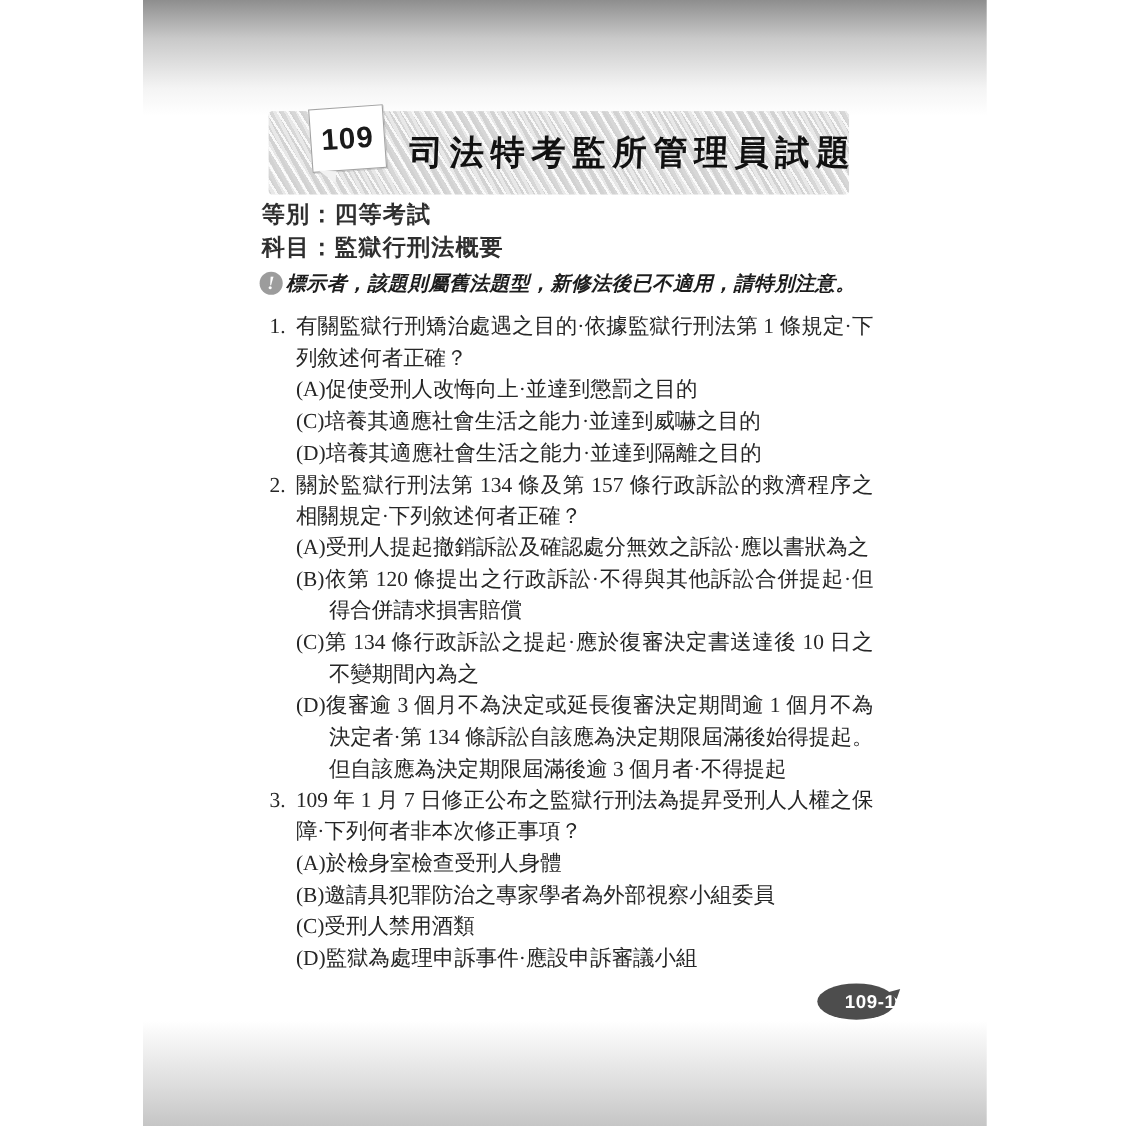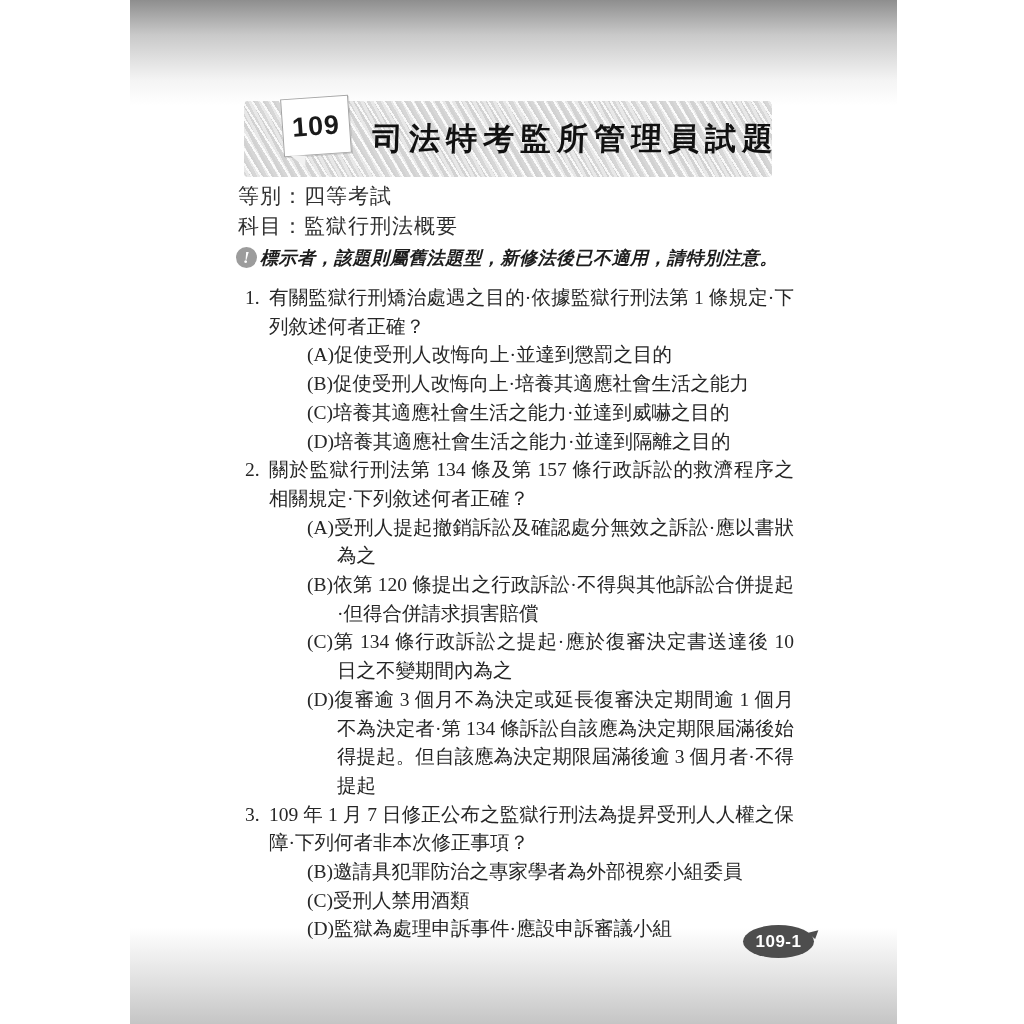--- a/index.html
+++ b/index.html
@@ -38,21 +38,21 @@
     transform:rotate(6deg);
   }
   .banner-title{
     margin:0 0 0 128px;font-size:31px;font-weight:bold;color:#111;
     letter-spacing:6px;white-space:nowrap;transform:skewX(-2deg);
   }
   
   .meta{
     position:absolute;left:108px;top:181px;
     font-family:"Liberation Sans","DejaVu Sans",sans-serif;
-    font-size:21px;line-height:30px;color:#2f2f2f;font-weight:400;
+    font-size:21px;line-height:30px;color:#2f2f2f;font-weight:700;
     letter-spacing:1px;
   }
   
   .notice{
     position:absolute;left:106px;top:246px;width:560px;
     display:flex;align-items:flex-start;
     font-size:18px;font-weight:bold;font-style:italic;color:#1c1c1c;
     letter-spacing:.5px;line-height:24px;
   }
   .notice-icon{
@@ -64,26 +64,26 @@
   }
   
   .questions{
     position:absolute;left:115px;top:284px;width:549px;
     font-size:19.5px;line-height:28.7px;color:#262626;
     text-align:justify;
   }
   .q{display:grid;grid-template-columns:24px 1fr;}
   .qnum{text-align:left;}
   .qtext{}
-  .opt{padding-left:30px;text-indent:-30px;margin-left:38px;}
+  .opt{padding-left:30px;text-indent:-30px;}
   
   .badge{
-    position:absolute;left:613px;top:925px;width:71px;height:33px;
+    position:absolute;left:613px;top:894px;width:71px;height:33px;
     background:#4d4d4d;border-radius:50%;
-    display:flex;align-items:center;justify-content:center;
+    display:flex;align-items:center;justify-content:flex-end;
     color:#ffffff;font-family:"Liberation Sans","DejaVu Sans",sans-serif;
     font-size:17px;font-weight:bold;letter-spacing:.5px;
   }
   .badge::after{
     content:"";position:absolute;right:-5px;top:3px;width:0;height:0;
     border-style:solid;border-width:0 3px 9px 7px;
     border-color:transparent transparent #4d4d4d transparent;
     transform:rotate(38deg);
   }
 </style>
@@ -111,41 +111,41 @@
     <span>標示者，該題則屬舊法題型，新修法後已不適用，請特別注意。</span>
   </div>
 
   <div class="questions">
 
     <div class="q">
       <span class="qnum">1.</span>
       <div class="qbody">
         <div class="qtext">有關監獄行刑矯治處遇之目的·依據監獄行刑法第 1 條規定·下列敘述何者正確？</div>
         <div class="opt">(A)促使受刑人改悔向上·並達到懲罰之目的</div>
-        <div class="opt">(B)促使受刑人改悔向上·培養其適應社會生活之能力</div>
         <div class="opt">(C)培養其適應社會生活之能力·並達到威嚇之目的</div>
         <div class="opt">(D)培養其適應社會生活之能力·並達到隔離之目的</div>
       </div>
     </div>
 
     <div class="q">
       <span class="qnum">2.</span>
       <div class="qbody">
         <div class="qtext">關於監獄行刑法第 134 條及第 157 條行政訴訟的救濟程序之相關規定·下列敘述何者正確？</div>
         <div class="opt">(A)受刑人提起撤銷訴訟及確認處分無效之訴訟·應以書狀為之</div>
         <div class="opt">(B)依第 120 條提出之行政訴訟·不得與其他訴訟合併提起·但得合併請求損害賠償</div>
         <div class="opt">(C)第 134 條行政訴訟之提起·應於復審決定書送達後 10 日之不變期間內為之</div>
         <div class="opt">(D)復審逾 3 個月不為決定或延長復審決定期間逾 1 個月不為決定者·第 134 條訴訟自該應為決定期限屆滿後始得提起。但自該應為決定期限屆滿後逾 3 個月者·不得提起</div>
       </div>
     </div>
 
     <div class="q">
       <span class="qnum">3.</span>
       <div class="qbody">
         <div class="qtext">109 年 1 月 7 日修正公布之監獄行刑法為提昇受刑人人權之保障·下列何者非本次修正事項？</div>
+        <div class="opt">(A)於檢身室檢查受刑人身體</div>
         <div class="opt">(B)邀請具犯罪防治之專家學者為外部視察小組委員</div>
         <div class="opt">(C)受刑人禁用酒類</div>
         <div class="opt">(D)監獄為處理申訴事件·應設申訴審議小組</div>
       </div>
     </div>
 
   </div>
 
   <div class="badge">
     <span>109-1</span>

